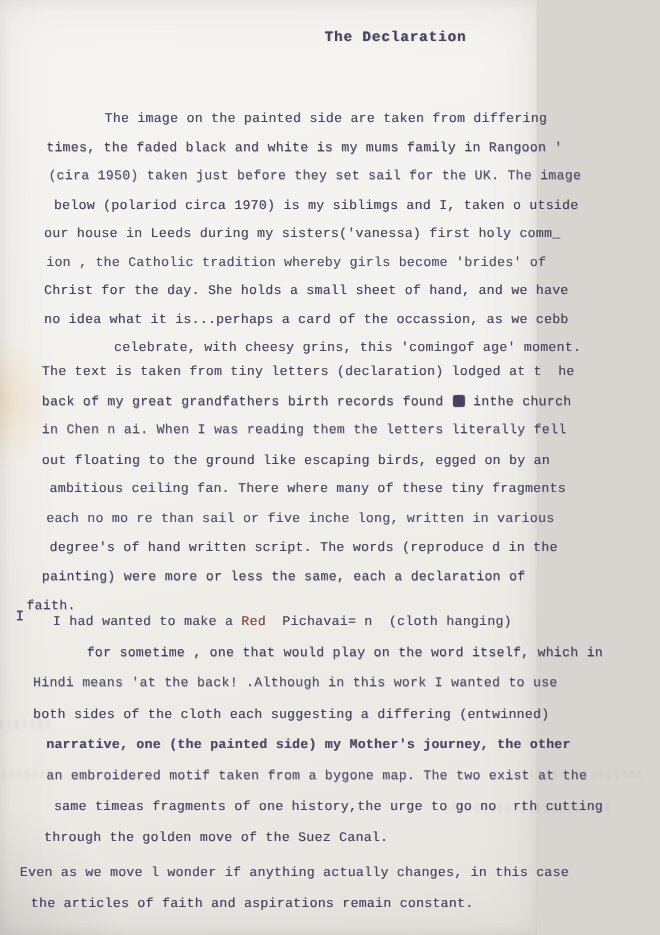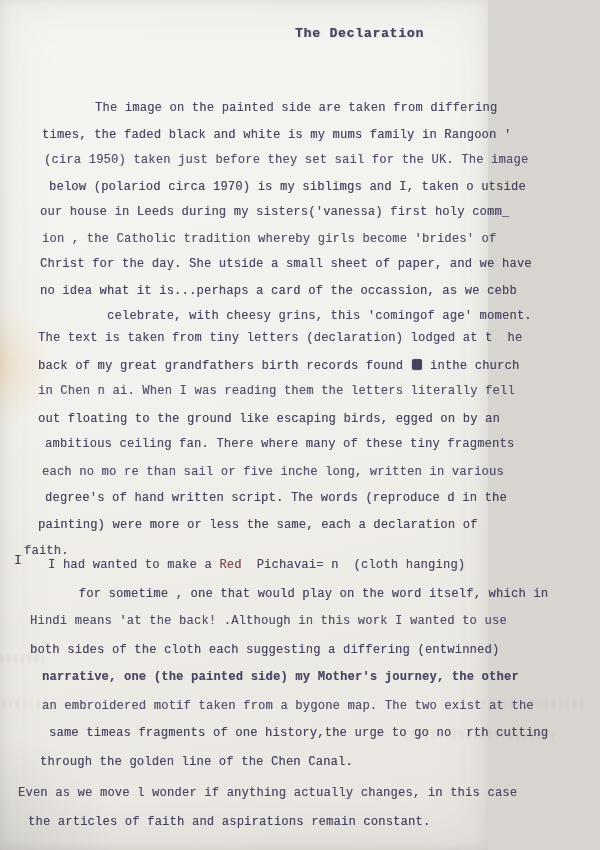--- a/index.html
+++ b/index.html
@@ -70,21 +70,21 @@
 
   <div class="title ink">The Declaration</div>
 
   <div class="para p1 ink">
     <div class="line l0">The image on the painted side are taken from differing</div>
     <div class="line l1">times, the faded black and white is my mums family in Rangoon '</div>
     <div class="line l2">(cira 1950) taken just before they set sail for the UK. The image</div>
     <div class="line l3">below (polariod circa 1970) is my siblimgs and I, taken o utside</div>
     <div class="line l4">our house in Leeds during my sisters('vanessa) first holy comm_</div>
     <div class="line l5">ion , the Catholic tradition whereby girls become 'brides' of</div>
-    <div class="line l6">Christ for the day. She utside a small sheet of paper, and we have</div>
+    <div class="line l6">Christ for the day. She holds a small sheet of hand, and we have</div>
     <div class="line l7">no idea what it is...perhaps a card of the occassion, as we cebb</div>
     <div class="line l8">celebrate, with cheesy grins, this 'comingof age' moment.</div>
   </div>
 
   <div class="para p2 ink">
     <div class="line l0">The text is taken from tiny letters (declaration) lodged at t  he</div>
     <div class="line l1"><span>back of my great grandfathers birth records found </span><span class="ink-blot"></span><span> inthe church</span></div>
     <div class="line l2">in Chen n ai. When I was reading them the letters literally fell</div>
     <div class="line l3">out floating to the ground like escaping birds, egged on by an</div>
     <div class="line l4">ambitious ceiling fan. There where many of these tiny fragments</div>
@@ -97,21 +97,21 @@
   <div class="margin-marker ink">I</div>
 
   <div class="para p3 ink">
     <div class="line l0"><span>I had wanted to make a </span><span class="red-word">Red</span><span>  Pichavai= n  (cloth hanging)</span></div>
     <div class="line l1">for sometime , one that would play on the word itself, which in</div>
     <div class="line l2">Hindi means 'at the back! .Although in this work I wanted to use</div>
     <div class="line l3">both sides of the cloth each suggesting a differing (entwinned)</div>
     <div class="line l4">narrative, one (the painted side) my Mother's journey, the other</div>
     <div class="line l5">an embroidered motif taken from a bygone map. The two exist at the</div>
     <div class="line l6">same timeas fragments of one history,the urge to go no  rth cutting</div>
-    <div class="line l7">through the golden line of the Chen Canal.</div>
+    <div class="line l7">through the golden move of the Suez Canal.</div>
   </div>
 
   <div class="para p4 ink">
     <div class="line l0">Even as we move l wonder if anything actually changes, in this case</div>
     <div class="line l1">the articles of faith and aspirations remain constant.</div>
   </div>
 
   <div class="ghost ghost1"></div>
   <div class="ghost ghost2"></div>
   <div class="ghost ghost3"></div>

